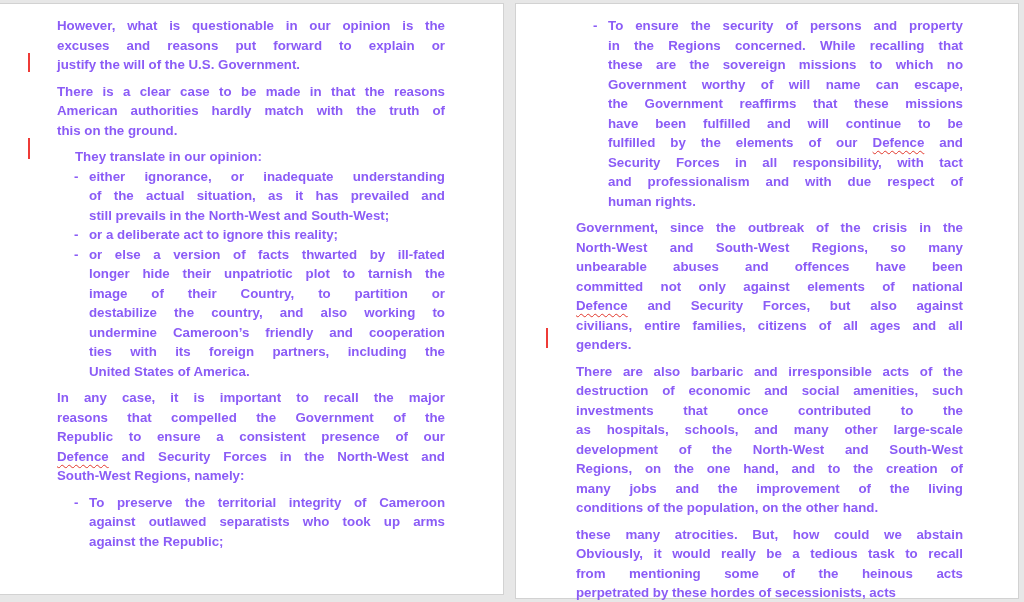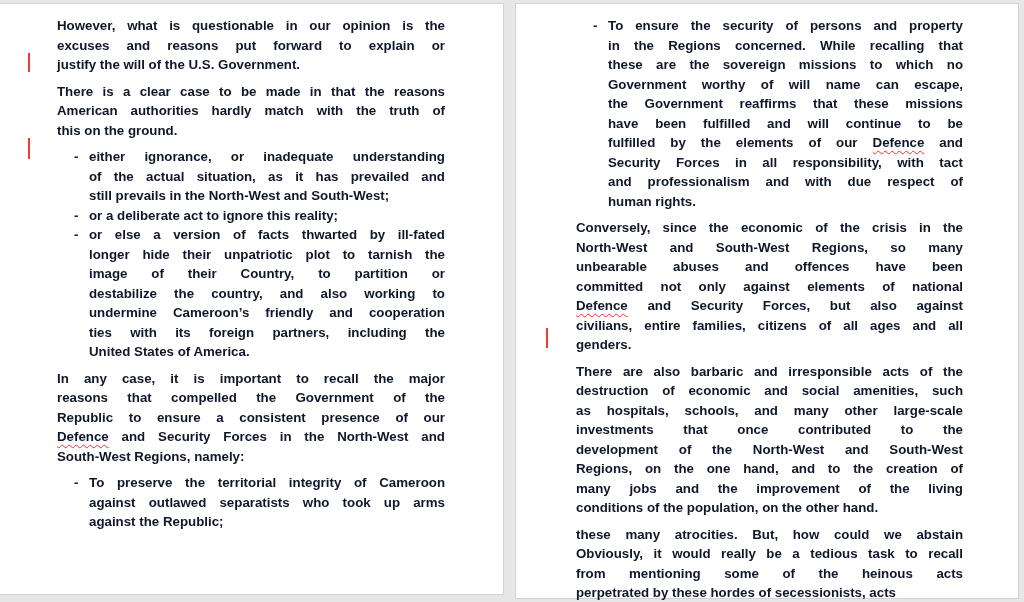--- a/index.html
+++ b/index.html
@@ -1,21 +1,21 @@
 <!DOCTYPE html>
 <html><head>
 <meta charset="utf-8">
 <style>
   html,body{margin:0;padding:0;}
   body{font-family:"Liberation Sans","DejaVu Sans",sans-serif;}
   .canvas{position:relative;width:1024px;height:602px;background:#e7e7e7;overflow:hidden;}
   .page{position:absolute;top:3px;background:#ffffff;border:1px solid #d2d2d2;box-sizing:border-box;}
   #page-left{left:-2px;width:506px;height:592px;}
   #page-right{left:515px;width:504px;height:596px;}
-  .content{position:absolute;top:12px;font-size:13.3px;line-height:19.5px;font-weight:700;color:#0f172a;}
+  .content{position:absolute;top:12px;font-size:13.3px;line-height:19.5px;font-weight:700;color:#8b5cf6;}
   #page-left .content{left:58px;width:388px;}
   #page-right .content{left:60px;width:387px;}
   .para{margin:0 0 7px 0;}
   .para-indent{margin:0 0 0 18px;}
   .bullet{position:relative;padding-left:32px;margin:0;}
   .bullet-spaced{position:relative;padding-left:32px;margin:6px 0 0 0;}
   .bullet + .para{margin-top:7px;}
   .dash{position:absolute;left:17px;top:0;}
   .line{text-align:justify;text-align-last:justify;}
   .line.last{text-align-last:left;}
@@ -30,20 +30,23 @@
     <div class="content">
         <div class="para">
           <div class="line">However, what is questionable in our opinion is the</div>
           <div class="line">excuses and reasons put forward to explain or</div>
           <div class="line last">justify the will of the U.S. Government.</div>
         </div>
         <div class="para">
           <div class="line">There is a clear case to be made in that the reasons</div>
           <div class="line">American authorities hardly match with the truth of</div>
           <div class="line last">this on the ground.</div>
+        </div>
+        <div class="para-indent">
+          <div class="line last">They translate in our opinion:</div>
         </div>
         <div class="bullet">
           <span class="dash">-</span>
           <div class="line">either ignorance, or inadequate understanding</div>
           <div class="line">of the actual situation, as it has prevailed and</div>
           <div class="line last">still prevails in the North-West and South-West;</div>
         </div>
         <div class="bullet">
           <span class="dash">-</span>
           <div class="line last">or a deliberate act to ignore this reality;</div>
@@ -84,33 +87,33 @@
           <div class="line">these are the sovereign missions to which no</div>
           <div class="line">Government worthy of will name can escape,</div>
           <div class="line">the Government reaffirms that these missions</div>
           <div class="line">have been fulfilled and will continue to be</div>
           <div class="line">fulfilled by the elements of our <span class="sp">Defence</span> and</div>
           <div class="line">Security Forces in all responsibility, with tact</div>
           <div class="line">and professionalism and with due respect of</div>
           <div class="line last">human rights.</div>
         </div>
         <div class="para">
-          <div class="line">Conversely, since the economic of the crisis in the</div>
+          <div class="line">Government, since the outbreak of the crisis in the</div>
           <div class="line">North-West and South-West Regions, so many</div>
           <div class="line">unbearable abuses and offences have been</div>
           <div class="line">committed not only against elements of national</div>
           <div class="line"><span class="sp">Defence</span> and Security Forces, but also against</div>
           <div class="line">civilians, entire families, citizens of all ages and all</div>
           <div class="line last">genders.</div>
         </div>
         <div class="para">
           <div class="line">There are also barbaric and irresponsible acts of the</div>
           <div class="line">destruction of economic and social amenities, such</div>
+          <div class="line">investments that once contributed to the</div>
           <div class="line">as hospitals, schools, and many other large-scale</div>
-          <div class="line">investments that once contributed to the</div>
           <div class="line">development of the North-West and South-West</div>
           <div class="line">Regions, on the one hand, and to the creation of</div>
           <div class="line">many jobs and the improvement of the living</div>
           <div class="line last">conditions of the population, on the other hand.</div>
         </div>
         <div class="para">
           <div class="line">these many atrocities. But, how could we abstain</div>
           <div class="line">Obviously, it would really be a tedious task to recall</div>
           <div class="line">from mentioning some of the heinous acts</div>
           <div class="line last">perpetrated by these hordes of secessionists, acts</div>

